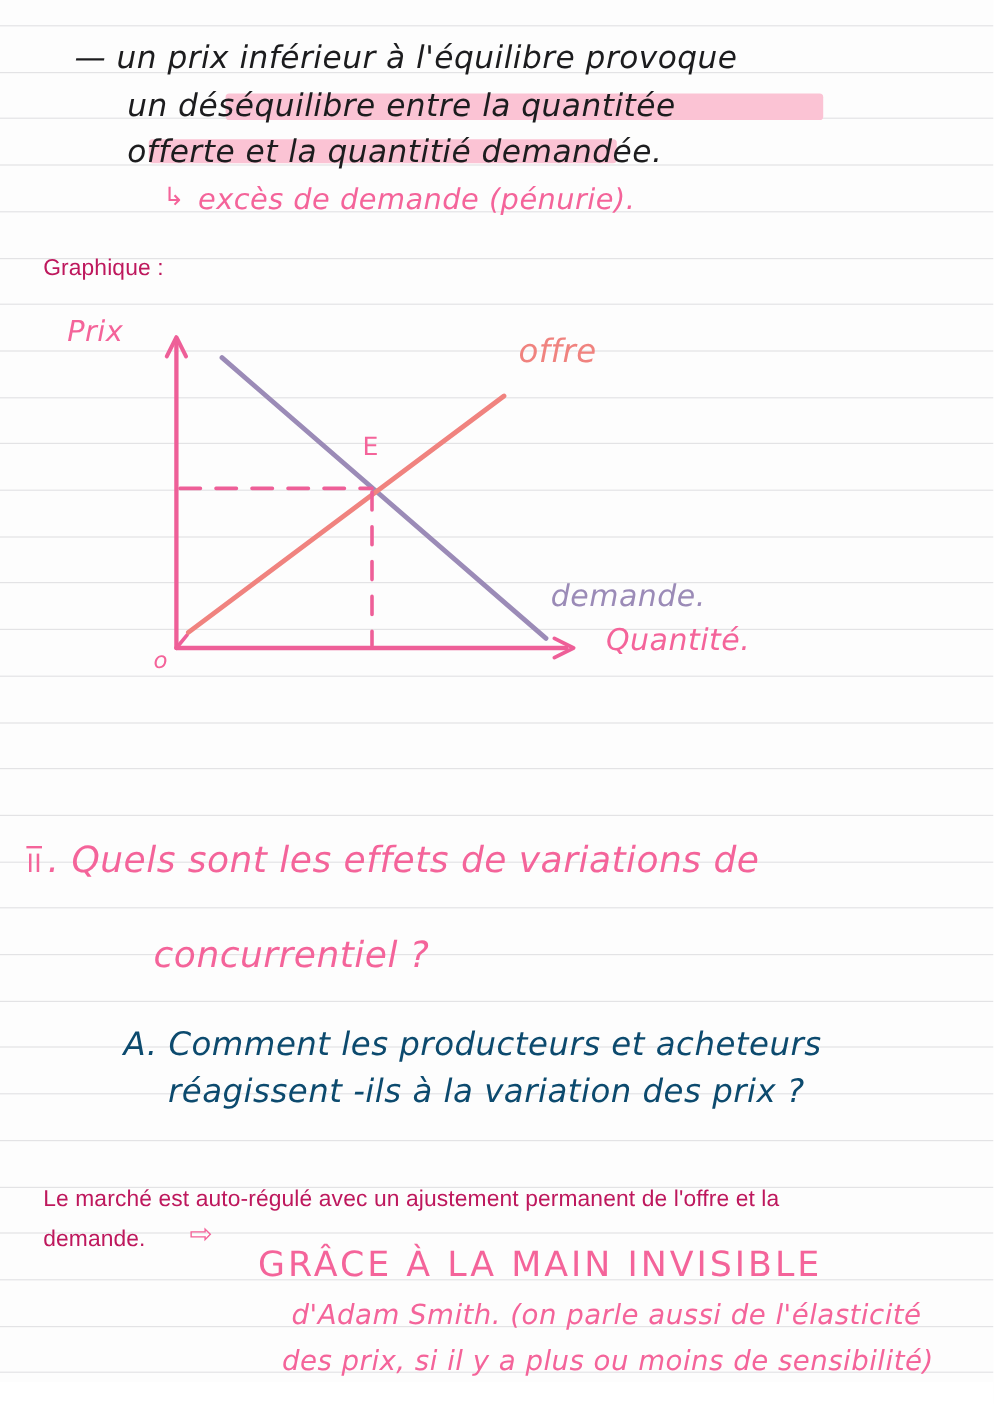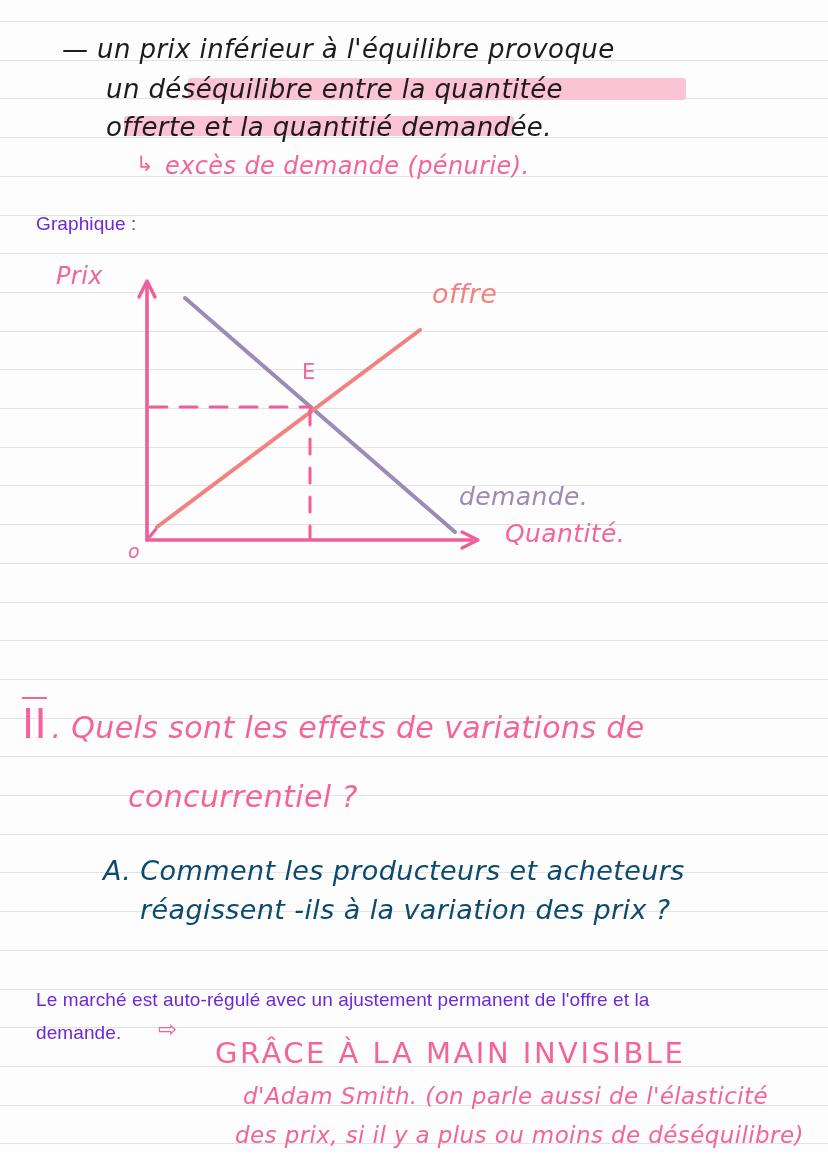--- a/index.html
+++ b/index.html
@@ -45,21 +45,21 @@
   }
   .hw-black { color: #1c1c1e; }
   .hw-pink  { color: #f4649a; }
   .hw-pink-soft { color: #0c4a6e; }
   .hw-purple { color: #9b8bb7; }
   .hw-salmon { color: #f0837f; }
 
   .typed {
     position: absolute;
     white-space: nowrap;
-    color: #6d28d9;
+    color: #be185d;
     font-family: "Liberation Sans", sans-serif;
     font-size: 19px;
     letter-spacing: 0.1px;
   }
 
   
   .hl {
     position: absolute;
     background: #fbc3d4;
     border-radius: 3px;
@@ -163,21 +163,21 @@
   <div class="hw hw-purple" style="left:459px; top:482px; font-size:25px;">demande.</div>
 
   <div class="hw hw-pink" style="left:505px; top:519px; font-size:25px;">Quantité.</div>
 
   <div class="hw hw-pink" style="left:302px; top:360px; font-size:21px; font-style:normal;">E</div>
 
   <div class="hw hw-pink" style="left:128px; top:540px; font-size:19px;">o</div>
 
 
   <div style="position:absolute; left:22px; top:700px;">
-    <span class="hw hw-pink" style="position:relative; left:0; top:0; font-size:41px; font-style:normal;
+    <span class="hw hw-pink" style="position:relative; left:0; top:0; font-size:21px; font-style:normal;
                  border-top:2.5px solid #f4649a; padding-top:1px;">II</span>
     <span class="hw hw-pink" style="position:relative; left:0; top:0; font-size:30px;">. Quels sont les effets de variations de</span>
   </div>
 
 
   <div class="hw hw-pink" style="left:128px; top:779px; font-size:30px;">concurrentiel ?</div>
 
   <div class="hw hw-pink-soft" style="left:103px; top:855px; font-size:27px;">A. Comment les producteurs et acheteurs</div>
 
   <div class="hw hw-pink-soft" style="left:140px; top:894px; font-size:27px;">réagissent -ils à la variation des prix ?</div>
@@ -185,15 +185,15 @@
   <div class="typed" style="left:36px; top:989px;">Le marché est auto-régulé avec un ajustement permanent de l'offre et la</div>
 
   <div class="typed" style="left:36px; top:1022px;">demande.</div>
 
   <div class="hw hw-pink" style="left:158px; top:1016px; font-size:23px;">⇨</div>
 
   <div class="hw hw-pink caps" style="left:215px; top:1036px; font-size:29px;">GRÂCE À LA MAIN INVISIBLE</div>
 
   <div class="hw hw-pink" style="left:243px; top:1083px; font-size:23px;">d'Adam Smith. (on parle aussi de l'élasticité</div>
 
-  <div class="hw hw-pink" style="left:235px; top:1122px; font-size:23px;">des prix, si il y a plus ou moins de déséquilibre)</div>
+  <div class="hw hw-pink" style="left:235px; top:1122px; font-size:23px;">des prix, si il y a plus ou moins de sensibilité)</div>
 
 </div>
 
 </body></html>

